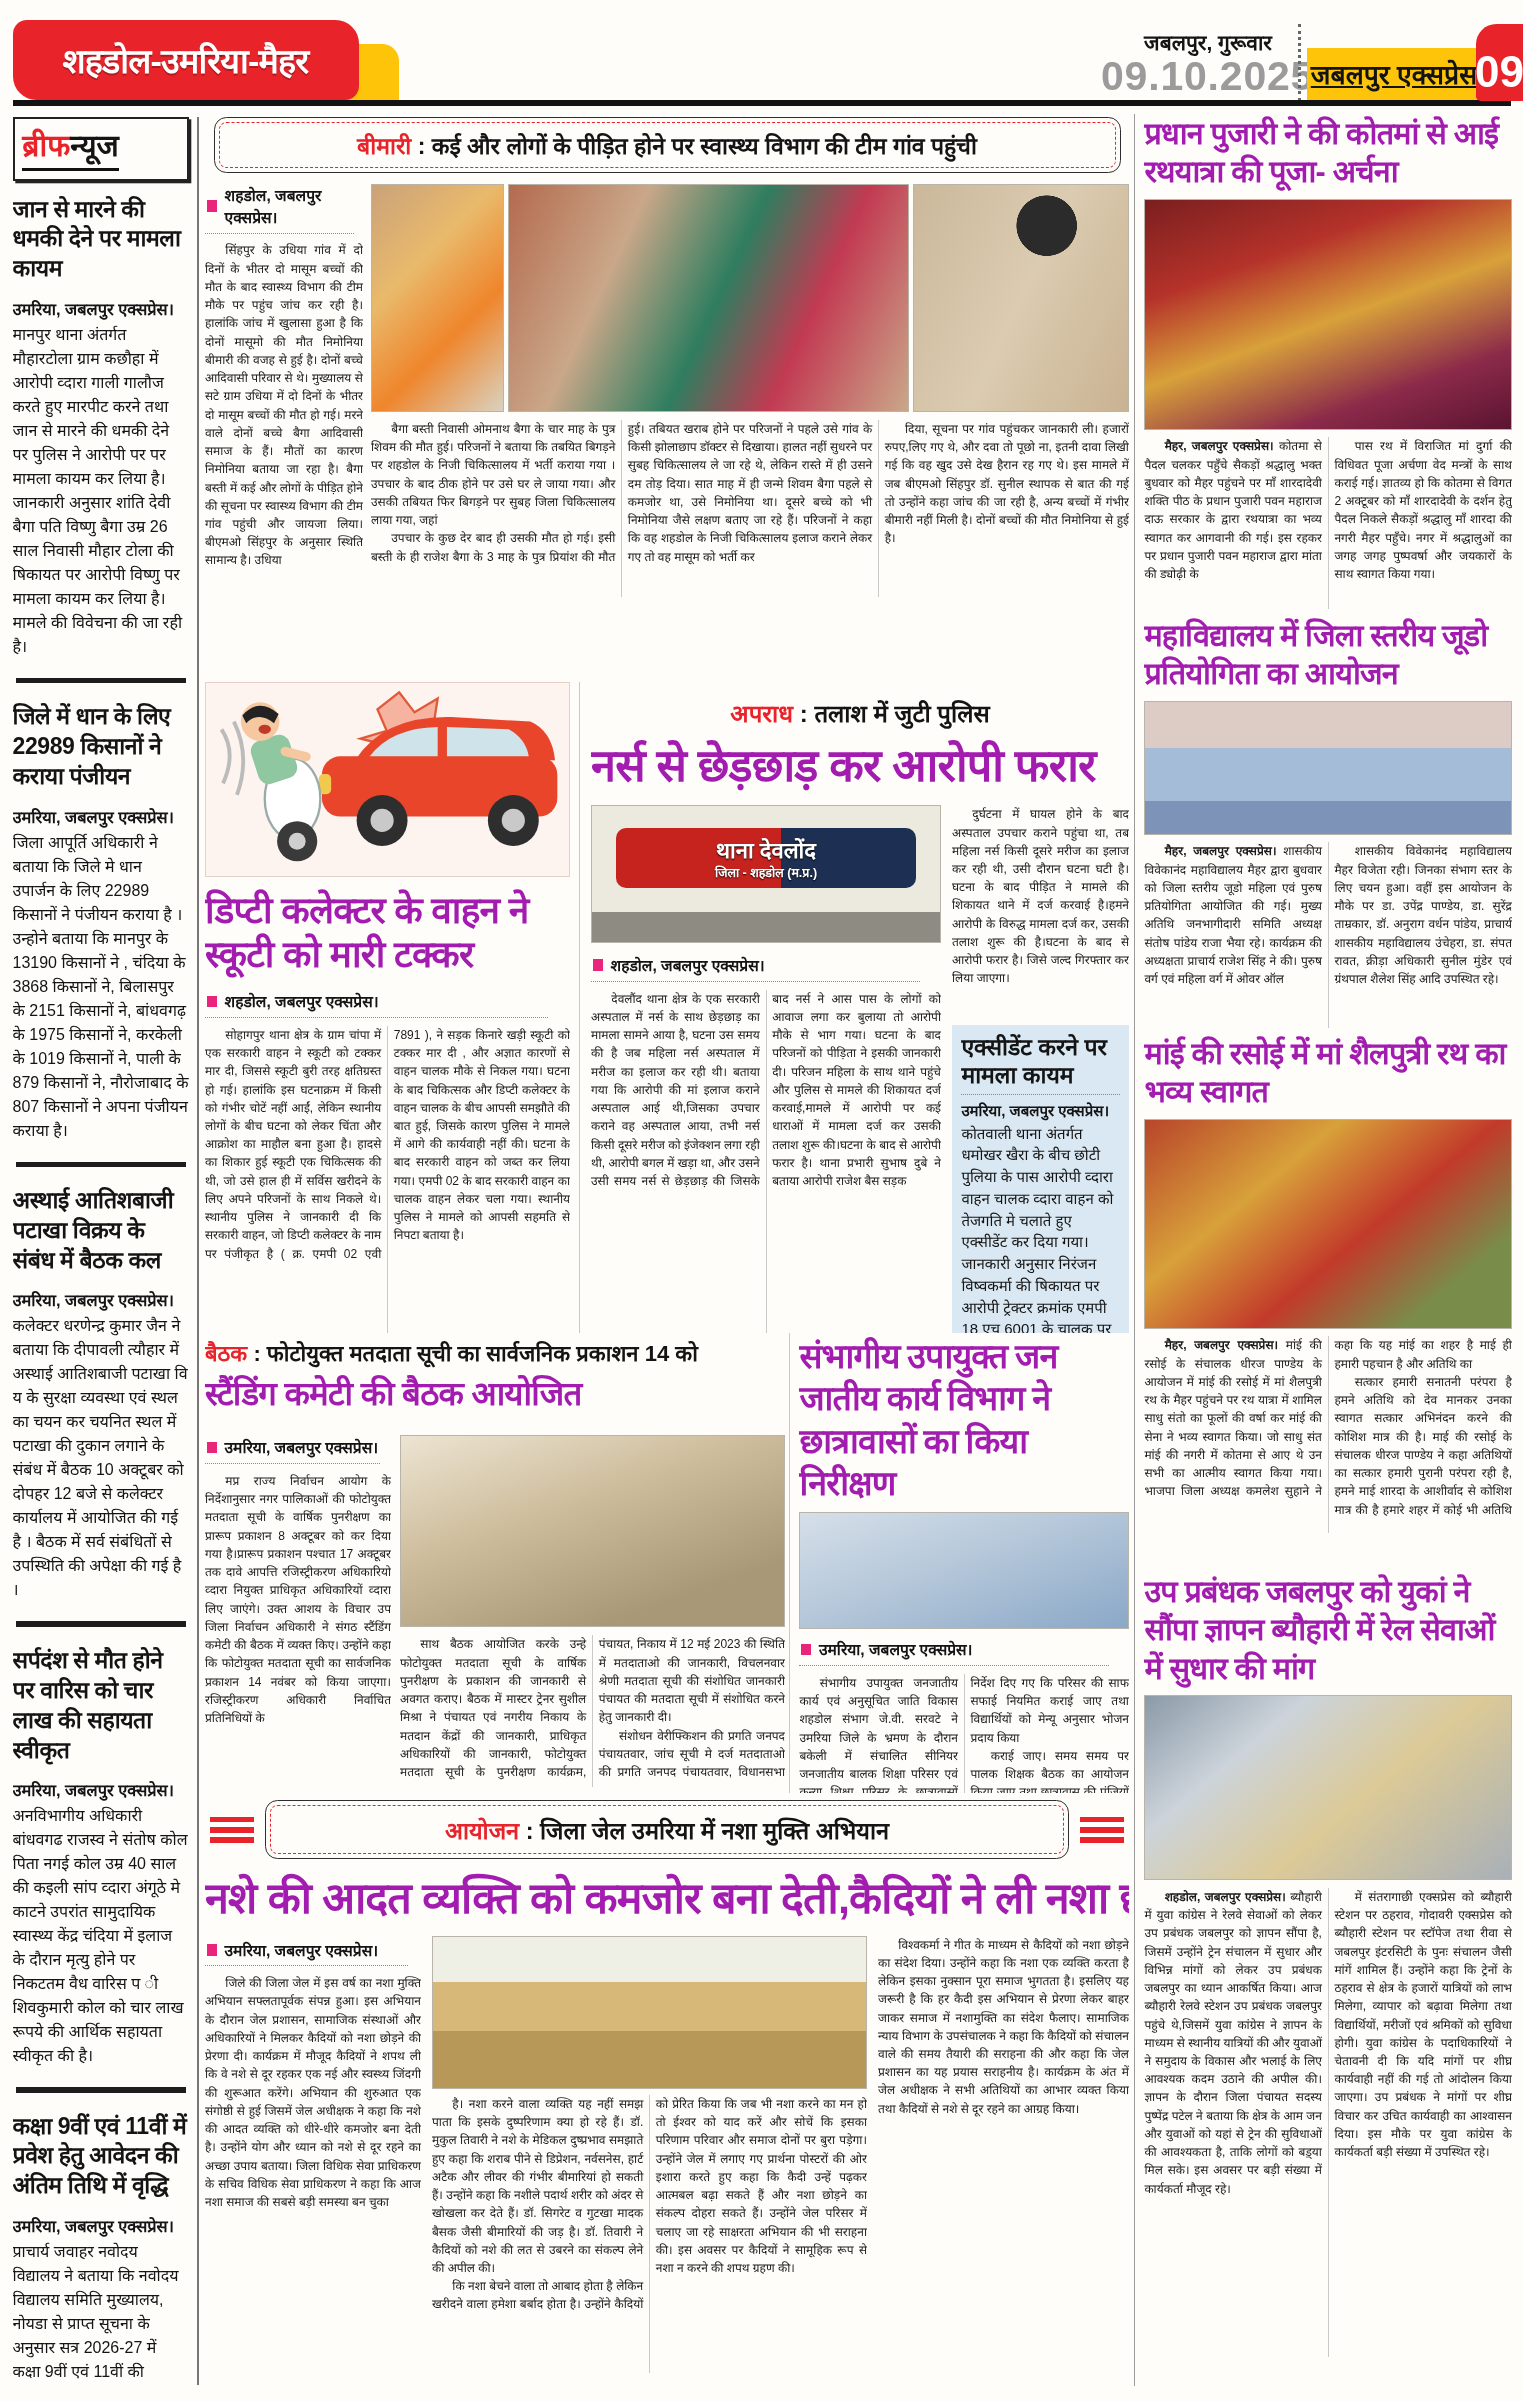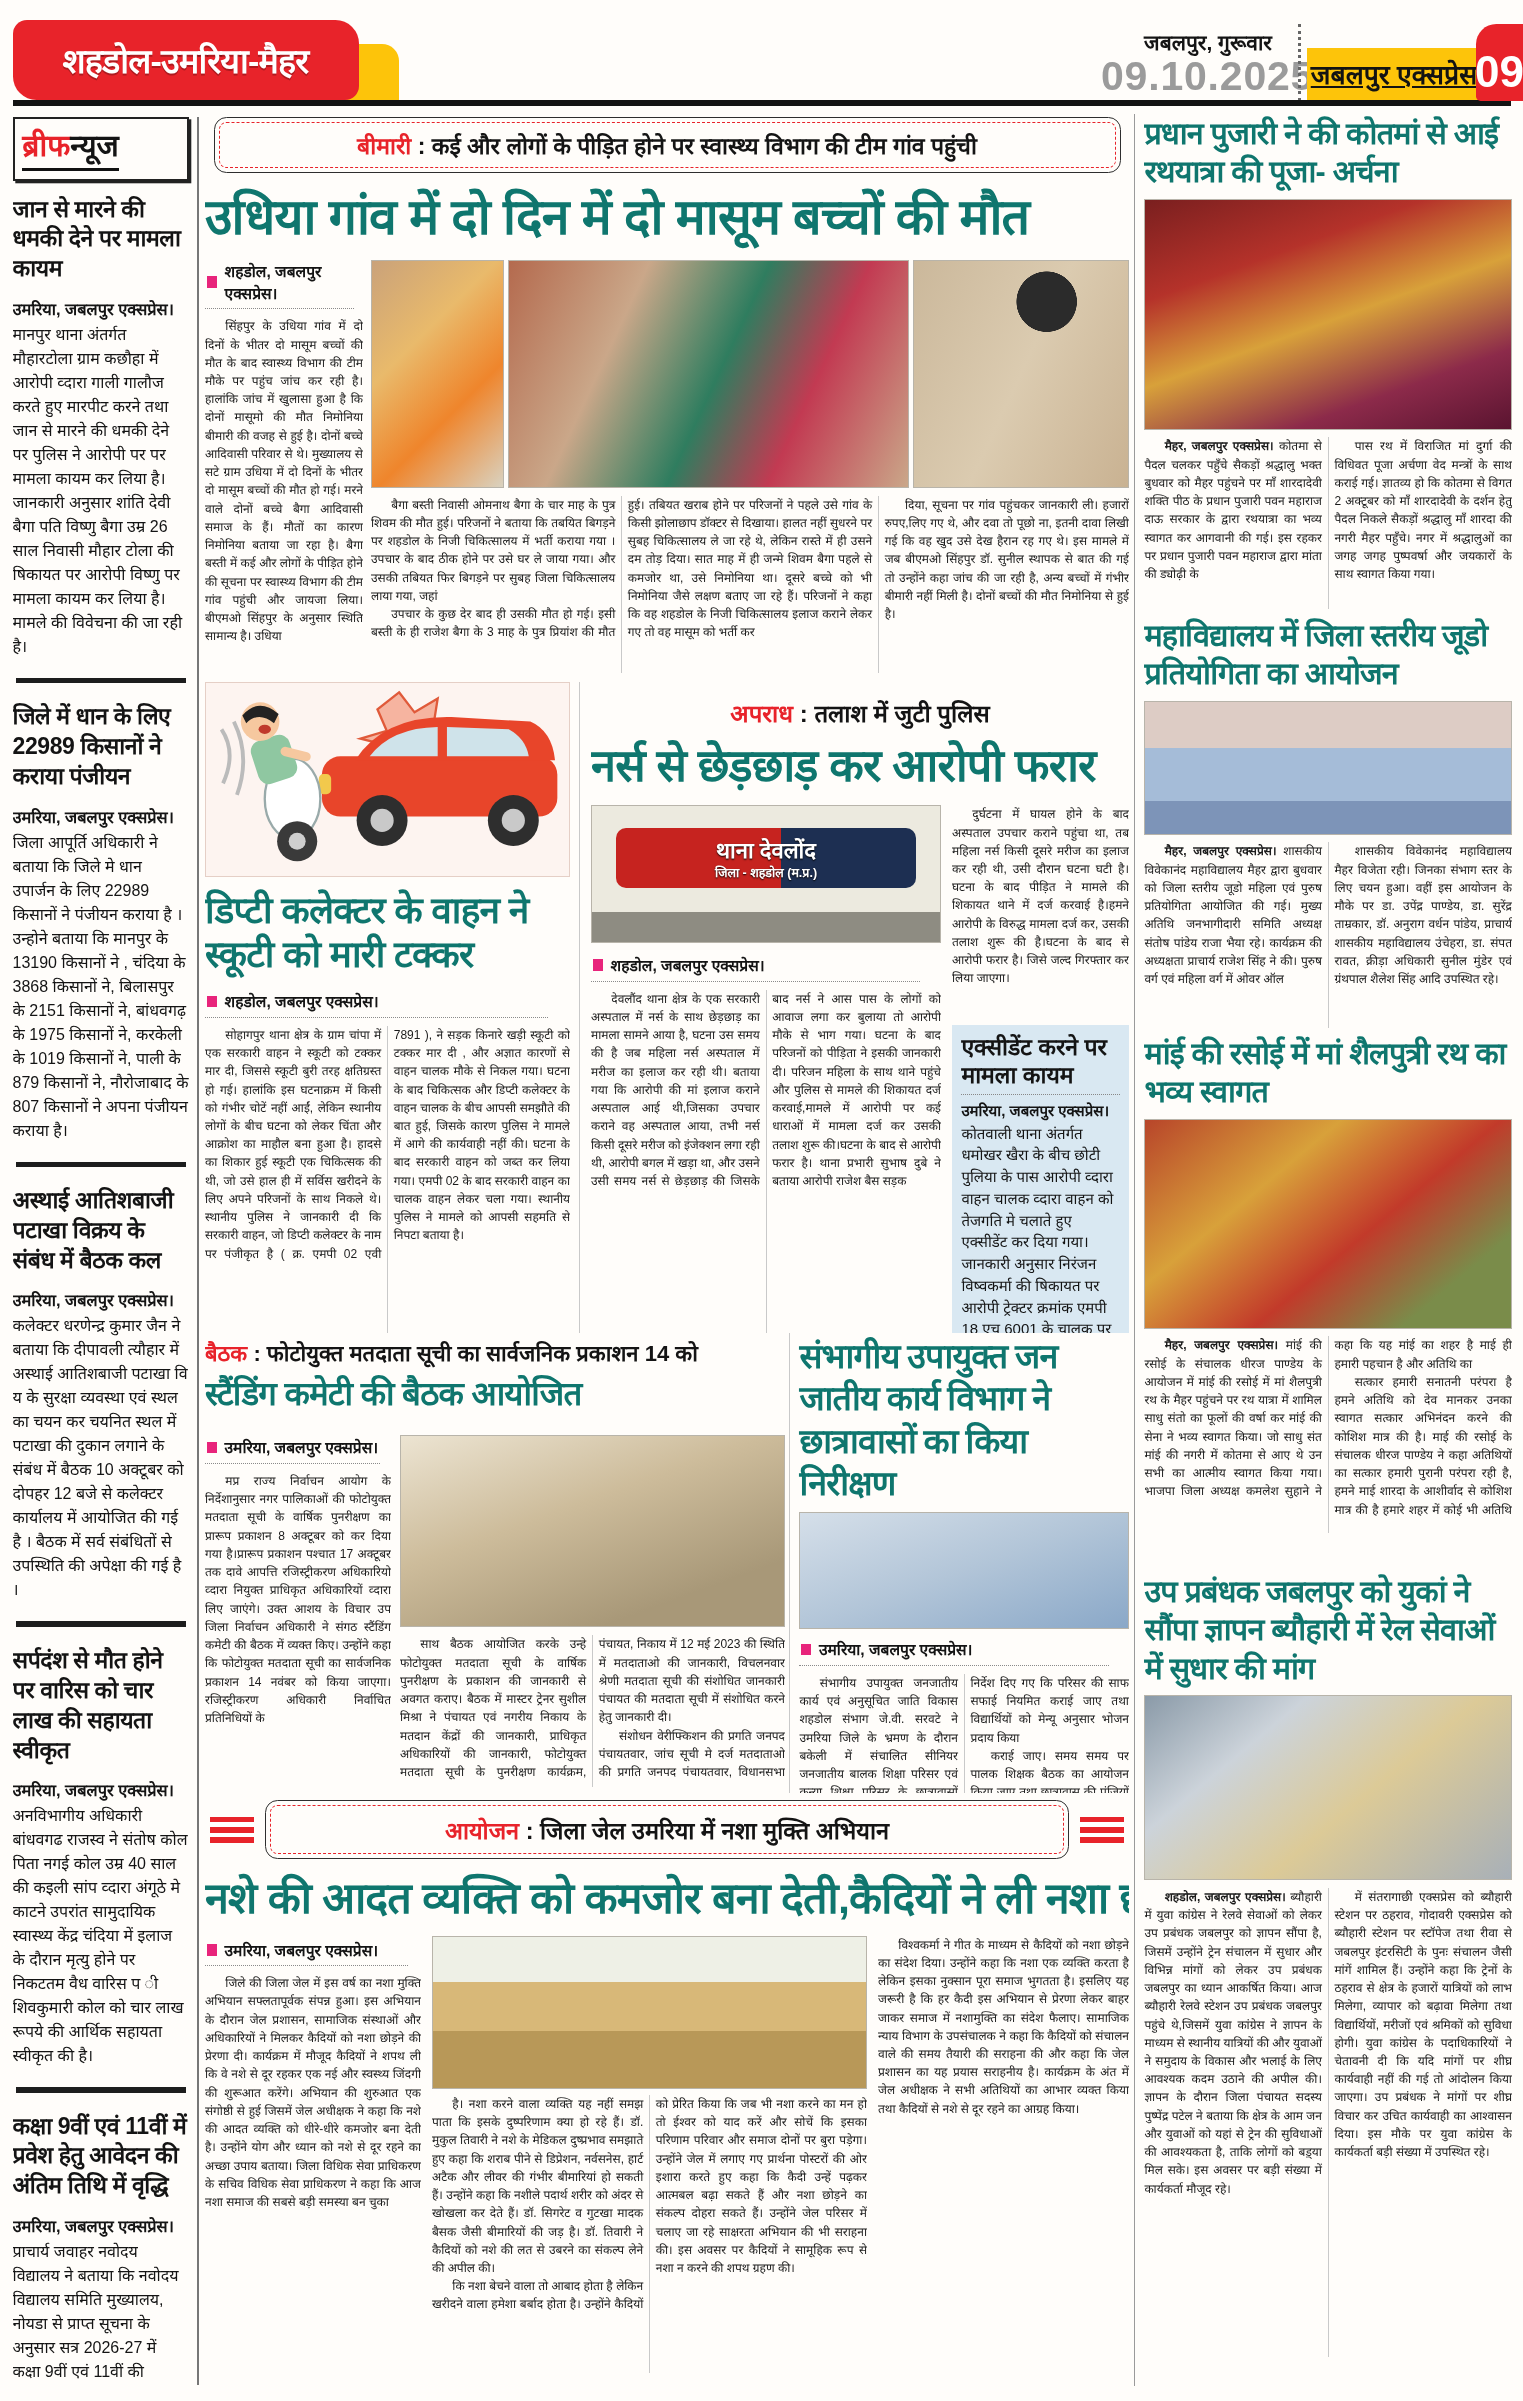--- a/index.html
+++ b/index.html
@@ -27,21 +27,21 @@
   
   .byline{font-weight:bold;font-size:15.6px;display:flex;align-items:center;gap:7.8px;padding:3.1px 0 4.7px 1.6px;border-bottom:1.6px dotted #8a8a8a;margin-bottom:7.8px;width:94%;}
   .sq{display:inline-block;width:10.2px;height:11.7px;background:var(--pink);flex:0 0 auto;}
   .body-txt{font-size:12px;line-height:1.52;text-align:justify;color:#1b1b1b;}
   .body-txt p{text-indent:20.3px;}
   .cols2{column-count:2;column-gap:12.5px;column-rule:0.8px solid var(--rule);}
   .cols3{column-count:3;column-gap:12.5px;column-rule:0.8px solid var(--rule);}
   .ph{position:relative;overflow:hidden;border:0.8px solid #b8b4aa;}
   .kicker{border:1.6px solid #2e2e2e;border-radius:12.5px;outline:1.6px dashed var(--red);outline-offset:-6.3px;text-align:center;font-weight:bold;font-size:23px;padding:11px 7.8px;}
   .kicker .lbl{color:var(--red);}
-  .headline{font-weight:800;color:#0f766e;letter-spacing:-0.8px;}
+  .headline{font-weight:800;color:#a21caf;letter-spacing:-0.8px;}
 
   
   .brief{position:absolute;left:12.5px;top:117px;width:186px;height:2268px;border-right:2.3px double #777;padding-right:7.8px;overflow:hidden;}
   .brief-title{border:2.3px solid #222;box-shadow:2.3px 2.3px 0 #222;padding:4.7px 7.8px 7.8px;margin-bottom:14px;}
   .brief-title .t{font-size:30px;font-weight:800;border-bottom:3.1px solid #111;display:inline-block;padding-bottom:3.1px;}
   .brief-title .t .r{color:var(--red);}
   .brief h3{font-size:23px;line-height:1.3;font-weight:800;margin-bottom:12.5px;letter-spacing:-0.4px;}
   .brief .b-date{font-weight:bold;font-size:16.4px;margin-bottom:3.1px;}
   .brief .b-body{font-size:16px;line-height:1.5;text-align:left;}
   .b-sep{height:5.5px;background:#1d1d1d;margin:19px 3.1px;}
@@ -186,21 +186,20 @@
     </div>
   </div>
 
   <div class="maincol">
 
     <div class="story-main">
       <div class="kicker">
         <span class="lbl">बीमारी</span>
         <span>: कई और लोगों के पीड़ित होने पर स्वास्थ्य विभाग की टीम गांव पहुंची</span>
       </div>
-      <h1 class="headline hl-main">उधिया गांव में दो दिन में दो मासूम बच्चों की मौत</h1>
       <div class="sm-body">
         <div class="sm-col1">
           <div class="byline">
               <span class="sq"></span>
               <span>शहडोल, जबलपुर एक्सप्रेस।</span>
             </div>
           <div class="body-txt">
               <p>सिंहपुर के उधिया गांव में दो दिनों के भीतर दो मासूम बच्चों की मौत के बाद स्वास्थ्य विभाग की टीम मौके पर पहुंच जांच कर रही है। हालांकि जांच में खुलासा हुआ है कि दोनों मासूमो की मौत निमोनिया बीमारी की वजह से हुई है। दोनों बच्चे आदिवासी परिवार से थे। मुख्यालय से सटे ग्राम उधिया में दो दिनों के भीतर दो मासूम बच्चों की मौत हो गई। मरने वाले दोनों बच्चे बैगा आदिवासी समाज के हैं। मौतों का कारण निमोनिया बताया जा रहा है। बैगा बस्ती में कई और लोगों के पीड़ित होने की सूचना पर स्वास्थ्य विभाग की टीम गांव पहुंची और जायजा लिया। बीएमओ सिंहपुर के अनुसार स्थिति सामान्य है। उधिया</p>
             </div>
         </div>

